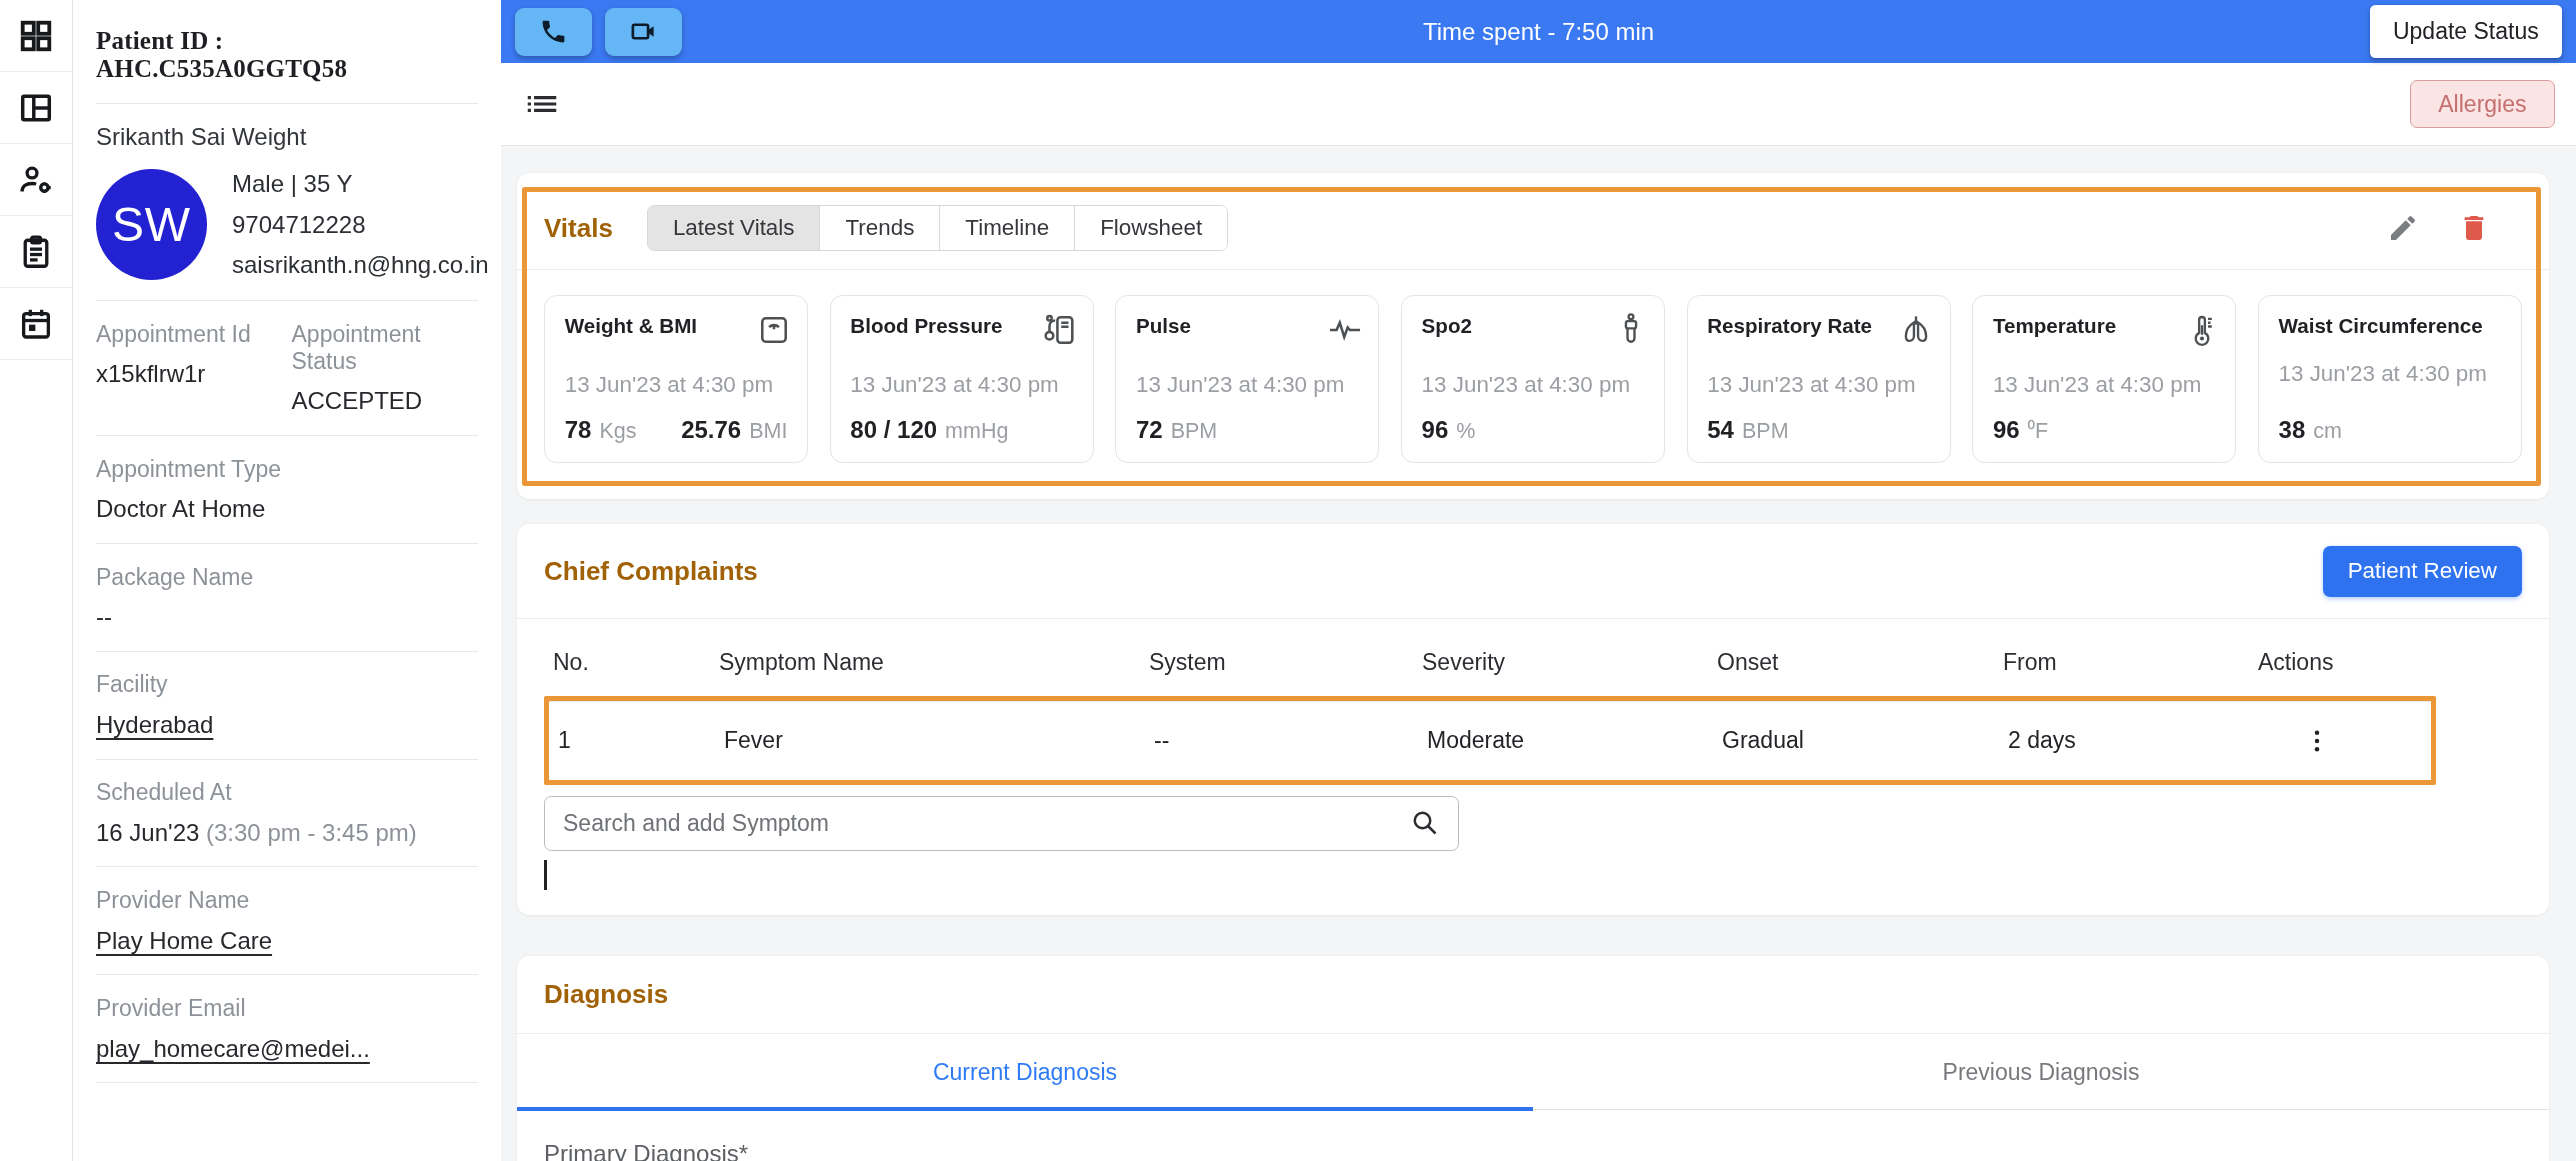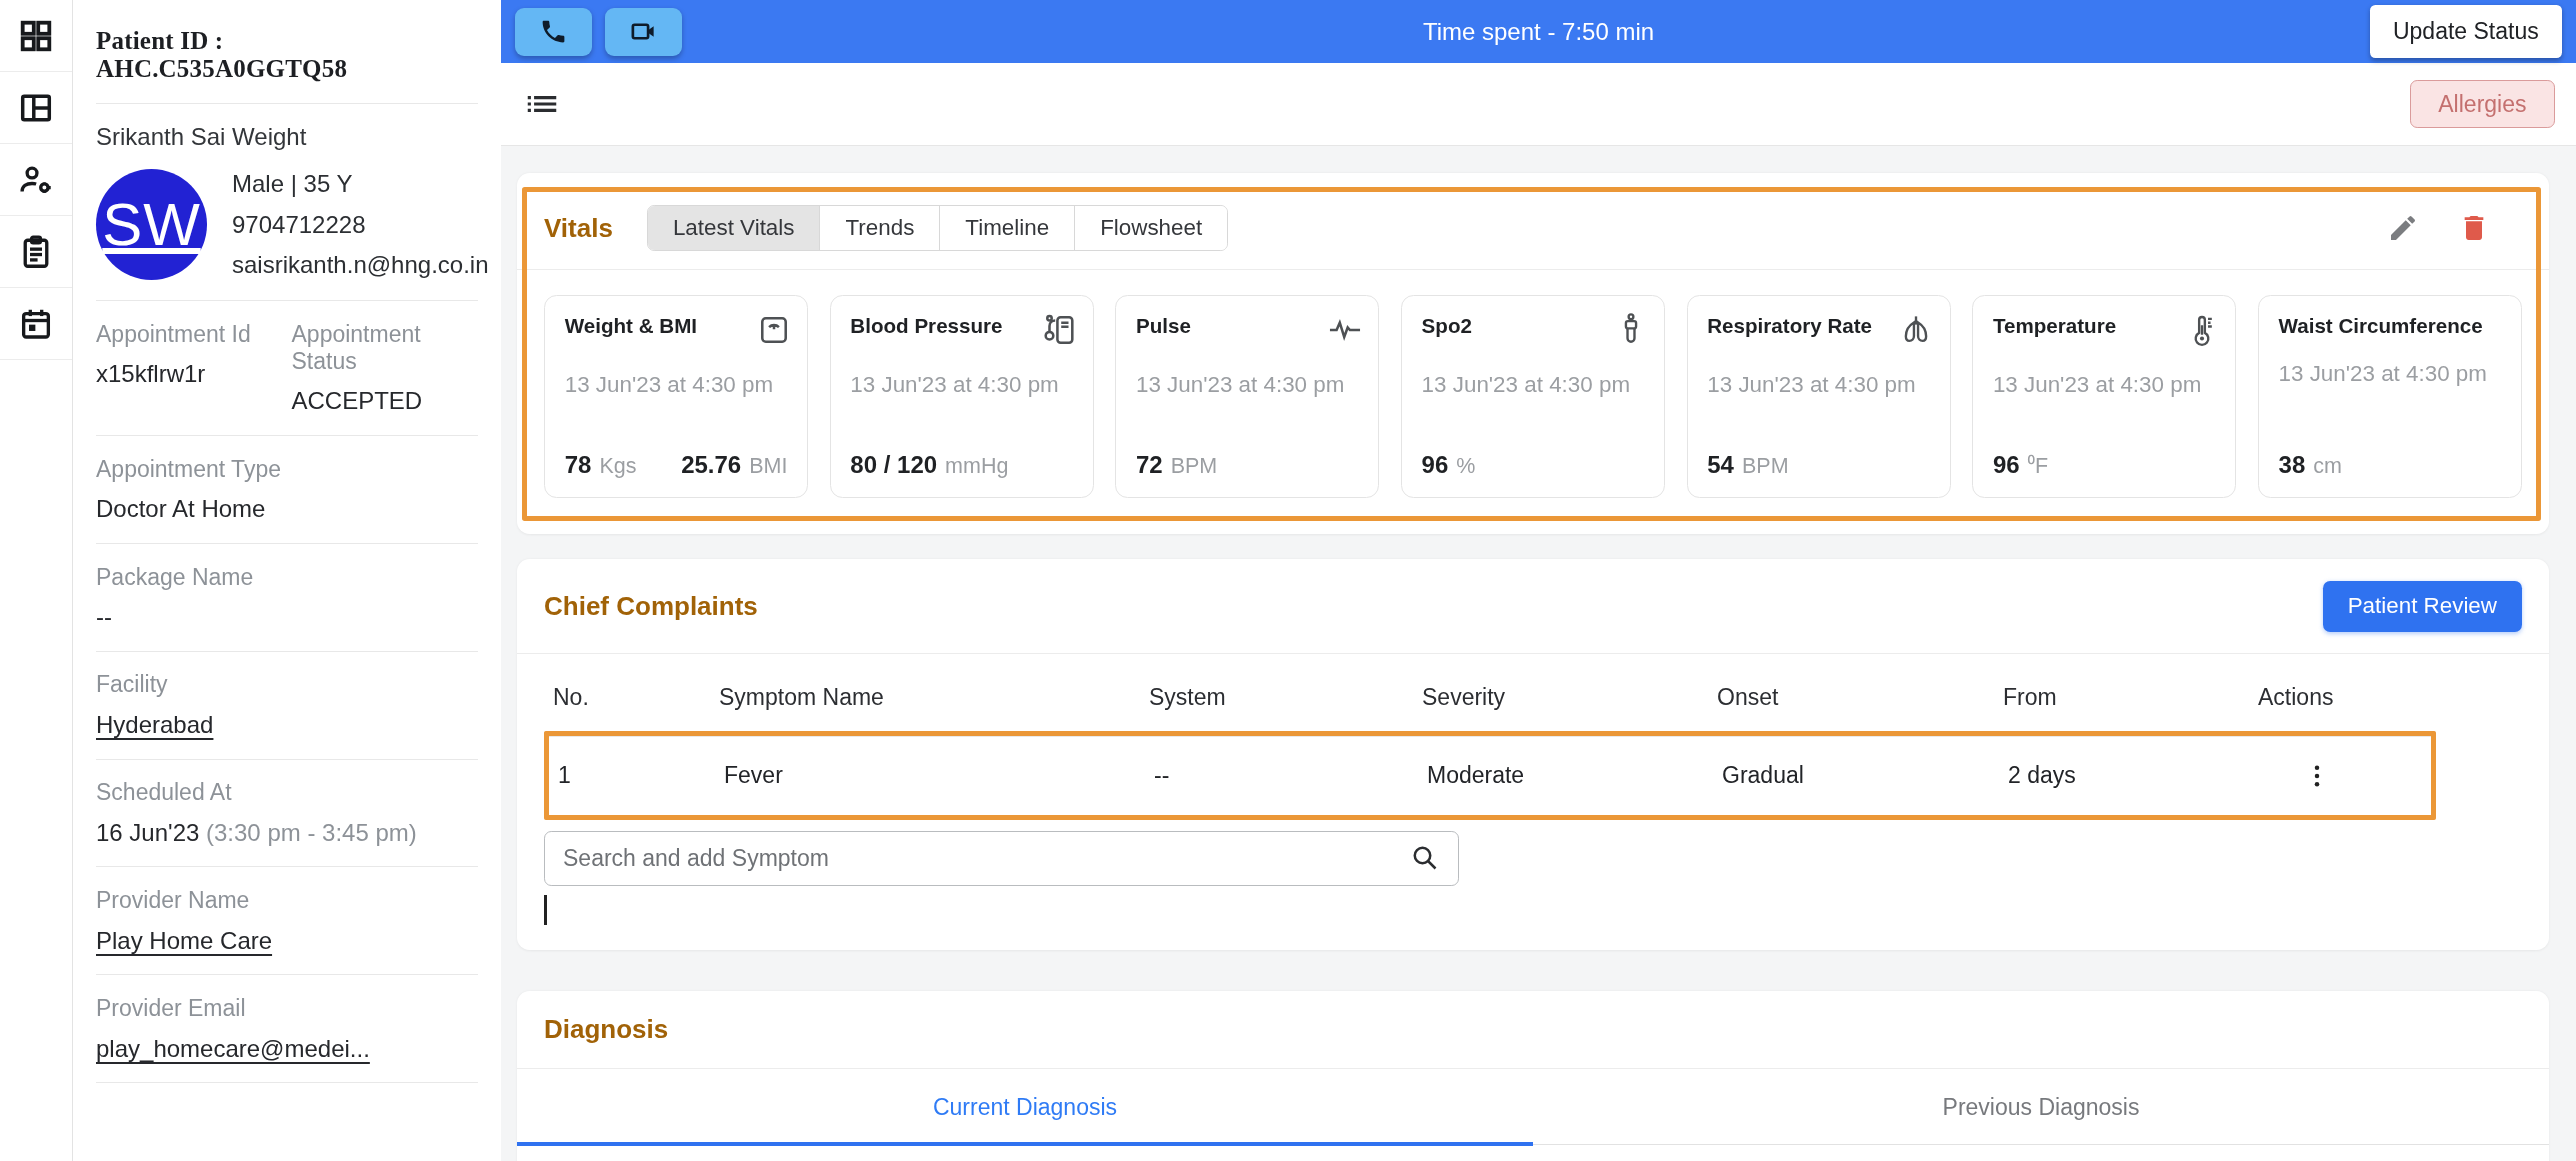--- a/index.html
+++ b/index.html
@@ -13,21 +13,21 @@
   
   .rail { width:73px; background:#fff; border-right:0.9px solid #e3e3e3; display:flex; flex-direction:column; flex-shrink:0; }
   .rail-item { height:72px; display:flex; align-items:center; justify-content:center; border-bottom:0.9px solid #ececec; cursor:pointer; }
   .rail-item svg { width:38px; height:38px; color:#17191c; }
   
   .panel { width:428px; background:#fff; flex-shrink:0; padding:27px 23px 0 23px; overflow:hidden; }
   .pid { font-weight:bold; font-size:25px; color:#1d1f23; letter-spacing:0.2px;font-family:Liberation Serif, serif; }
   .divider { border-bottom:0.9px solid #e8e8e8; margin:19.7px 0; }
   .pname { font-size:24px; color:#33363a; }
   .avatar-row { display:flex; align-items:center; margin-top:18px; }
-  .avatar { width:111px; height:111px; border-radius:50%; background:#2222D3; color:#fff; display:flex; align-items:center; justify-content:center; font-size:60px; letter-spacing:0.9px; flex-shrink:0;text-decoration:underline; }
+  .avatar { width:111px; height:111px; border-radius:50%; background:#2222D3; color:#fff; display:flex; align-items:center; justify-content:center; font-size:48px; letter-spacing:0.9px; flex-shrink:0; }
   .avatar-info { margin-left:25px; display:flex; flex-direction:column; gap:12.5px; font-size:24px; color:#2c2f33; }
   .two-col { display:grid; grid-template-columns:1fr 1fr; gap:9px; margin-top:3.6px; }
   .f-label { color:#8d9298; font-size:23px; }
   .f-value { color:#26282c; font-size:24px; margin-top:12.5px; }
   .f-block { margin-top:3.6px; }
   .f-link { text-decoration:underline; text-underline-offset:4.5px; cursor:pointer; }
   .f-sub { color:#8d9298; }
   
   .main { flex:1; display:flex; flex-direction:column; min-width:0; }
   .topbar { height:63px; background:#3B79F2; display:flex; align-items:center; position:relative; padding:0 14.3px; flex-shrink:0; }
@@ -48,21 +48,21 @@
   .tabgroup { display:flex; margin-left:34px; border:1.8px solid #d8d8d8; border-radius:7.2px; overflow:hidden; }
   .tab { padding:9px 25px; font-size:22.4px; color:#35373b; background:#fff; border:none; border-right:1.8px solid #d8d8d8; font-family:inherit; cursor:pointer; white-space:nowrap; }
   .tab:last-child { border-right:none; }
   .tab.active { background:#e4e4e4; }
   .vitals-actions { margin-left:auto; display:flex; gap:39px; margin-right:32px; }
   .vitals-actions svg { width:32px; height:32px; cursor:pointer; }
   .icon-edit { color:#7b7d80; }
   .icon-del { color:#DF5A4B; }
   .vitals-divider { border-bottom:1.8px solid #ececec; margin:18px -27px 0 -27px; }
   .vcards { display:grid; grid-template-columns:repeat(7,1fr); gap:21.5px; margin-top:25px; }
-  .vcard { border:1.8px solid #e4e4e4; border-radius:12.5px; padding:18px 19.7px; height:203px; display:flex; flex-direction:column; background:#fff; }
+  .vcard { border:1.8px solid #e4e4e4; border-radius:12.5px; padding:18px 19.7px; height:168px; display:flex; flex-direction:column; background:#fff; }
   .vcard-top { display:flex; align-items:flex-start; justify-content:space-between; }
   .vcard-title { font-size:20.6px; font-weight:bold; color:#1f2124; line-height:1.15; }
   .vcard-top svg { width:38px; height:38px; color:#4e5154; flex-shrink:0; margin:-3.6px -5.4px 0 5.4px; }
   .vcard-date { color:#9b9ea2; font-size:22.4px; margin-top:23px; white-space:nowrap; }
   .vcard-vals { margin-top:auto; display:flex; justify-content:space-between; align-items:baseline; }
   .vv { display:flex; align-items:baseline; gap:8px; }
   .vv b { font-size:24px; color:#1f2124; font-weight:bold; }
   .vv span { font-size:21.5px; color:#9b9ea2; }
   
   .cc-card { margin-top:25px; padding-bottom:25px; }

